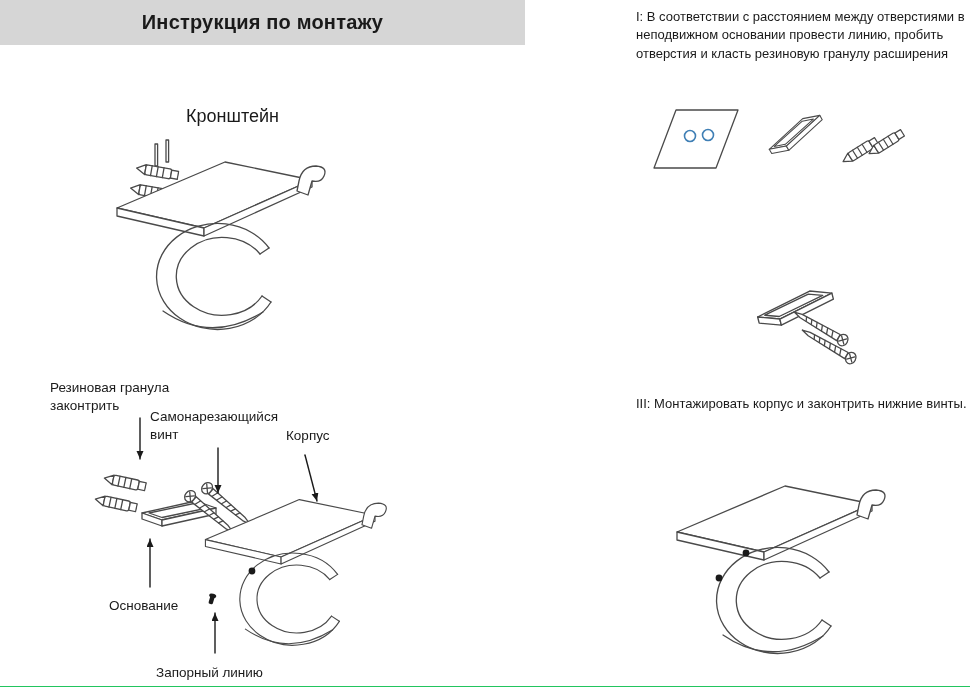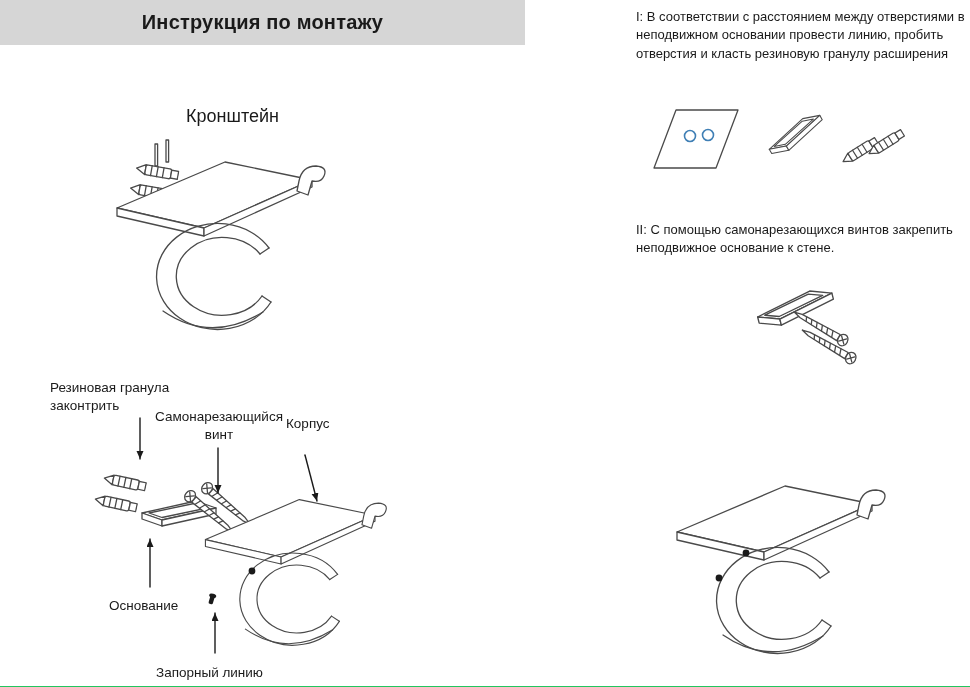--- a/index.html
+++ b/index.html
@@ -15,22 +15,22 @@
     display:flex; align-items:center; justify-content:center;
   }
   .header-bar h1 { font-size:20px; font-weight:bold; letter-spacing:.2px; }
   .subtitle { position:absolute; left:120px; top:62px; width:225px; text-align:center; font-size:18px;margin-top:44px; }
   .step-text { position:absolute; font-size:13px; line-height:1.42; }
   .step1 { left:636px; top:8px;   width:332px; }
   .step2 { left:636px; top:221px; width:332px; }
   .step3 { left:636px; top:395px; width:334px; }
   .part-label { position:absolute; font-size:13.5px; line-height:1.32; white-space:pre-line; }
   .lbl-rubber { left:50px;  top:379px; width:140px; }
-  .lbl-screw  { left:150px; top:408px; width:138px; text-align:center; }
-  .lbl-korpus { left:286px; top:415px; }
+  .lbl-screw  { left:150px; top:408px; width:138px; text-align:left; }
+  .lbl-korpus { left:286px; top:427px; }
   .lbl-base   { left:93px;  top:597px;margin-left:16px; }
   .lbl-lock   { left:156px; top:664px; }
   svg.art {
     position:absolute; stroke:var(--line, #4a4a4a); stroke-width:1.3; fill:none;
     stroke-linejoin:round; stroke-linecap:round; overflow:visible;
   }
   .svg-main    { left:105px; top:128px; }
   .svg-diagram { left:40px;  top:375px; }
   .svg-step1   { left:640px; top:98px;  }
   .svg-step2   { left:738px; top:283px; }
@@ -170,34 +170,34 @@
       <use href="#sym-base" xlink:href="#sym-base" width="64" height="25"></use>
     </g>
     <g transform="translate(198,58) rotate(-32)">
       <use href="#sym-dowel-l" xlink:href="#sym-dowel-l" width="42" height="15"></use>
     </g>
     <g transform="translate(224,50) rotate(-32)">
       <use href="#sym-dowel-l" xlink:href="#sym-dowel-l" width="42" height="15"></use>
     </g>
   </svg>
 
-  <div class="step-text step2">II: С помощью самонарезающихся винтов закрепить неподвижное основание к стене.</div>
 
   <svg class="art svg-step2" width="165" height="90" viewBox="0 0 165 90">
     <g transform="translate(14,20) rotate(-14)">
       <use href="#sym-base" xlink:href="#sym-base" width="82" height="32"></use>
     </g>
     <g transform="translate(58,22) rotate(30)">
       <use href="#sym-screw-l" xlink:href="#sym-screw-l" width="64" height="14"></use>
     </g>
     <g transform="translate(66,40) rotate(30)">
       <use href="#sym-screw-l" xlink:href="#sym-screw-l" width="64" height="14"></use>
     </g>
   </svg>
 
+  <div class="step-text step3">III: Монтажировать корпус и законтрить нижние винты.</div>
 
   <svg class="art svg-step3" width="230" height="215" viewBox="0 0 230 215">
     <use href="#sym-bracket" xlink:href="#sym-bracket" width="230" height="215"></use>
     <circle cx="81" cy="101" r="3.4" fill="#1a1a1a" stroke="none"></circle>
     <circle cx="54" cy="126" r="3.4" fill="#1a1a1a" stroke="none"></circle>
   </svg>
 
 </div>
 
 </body></html>

